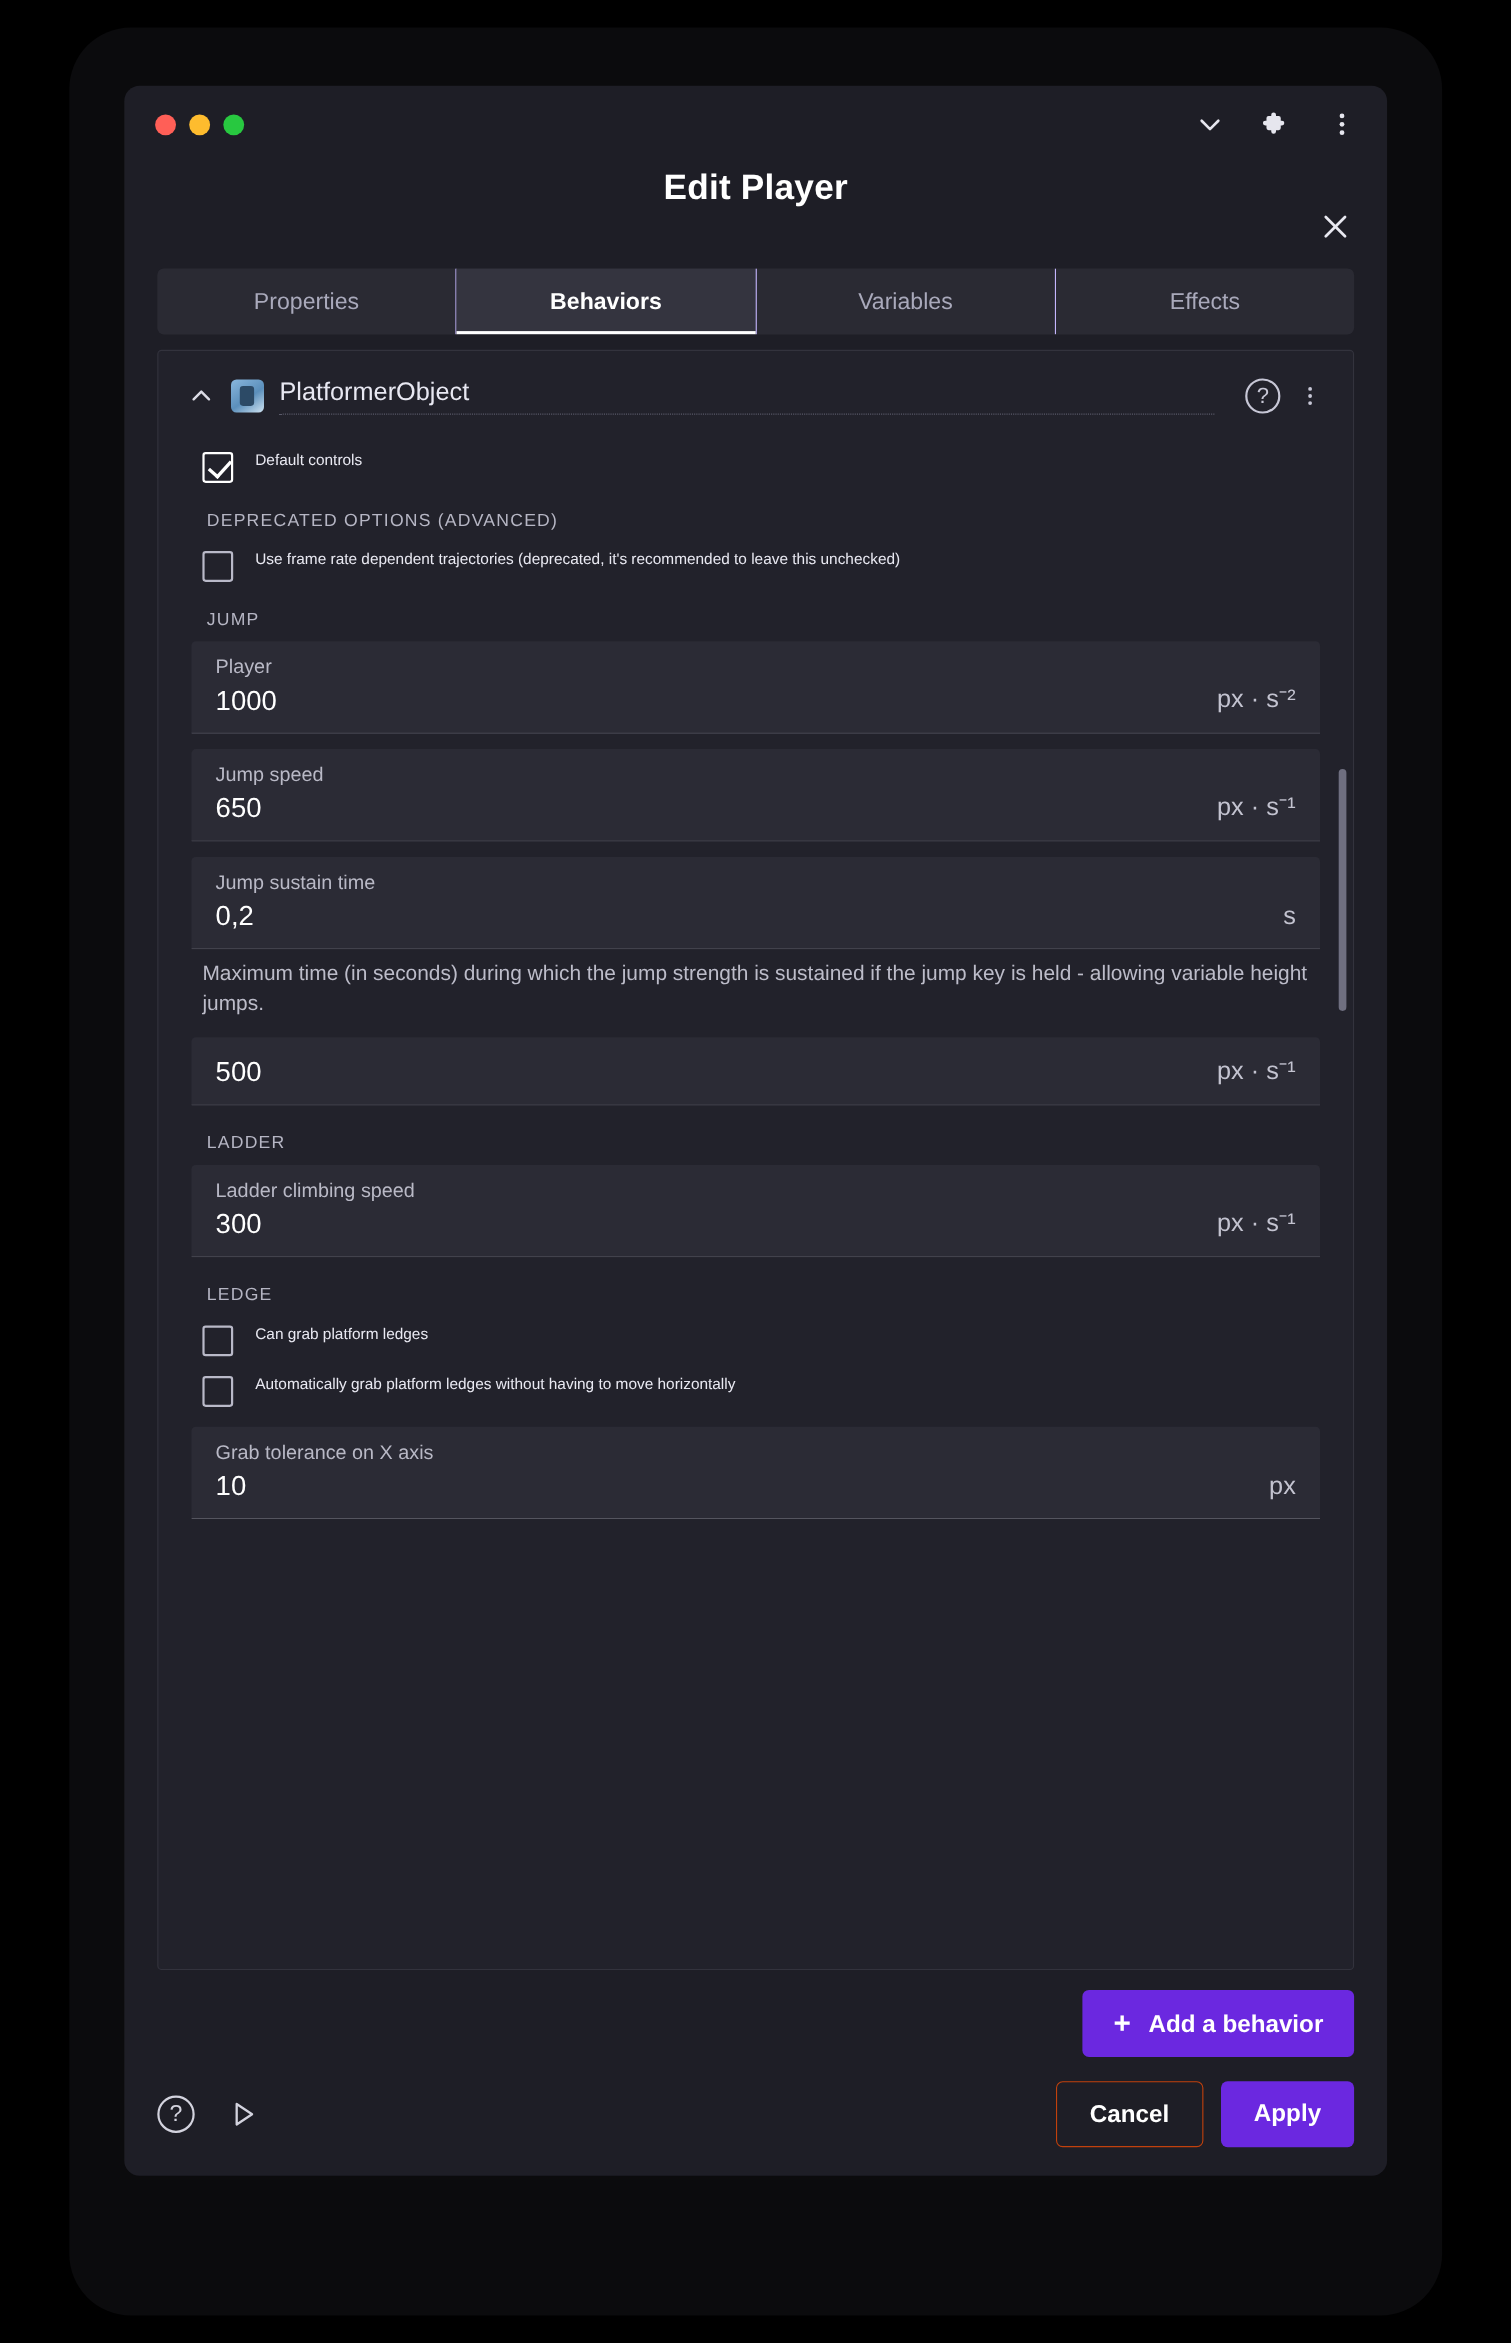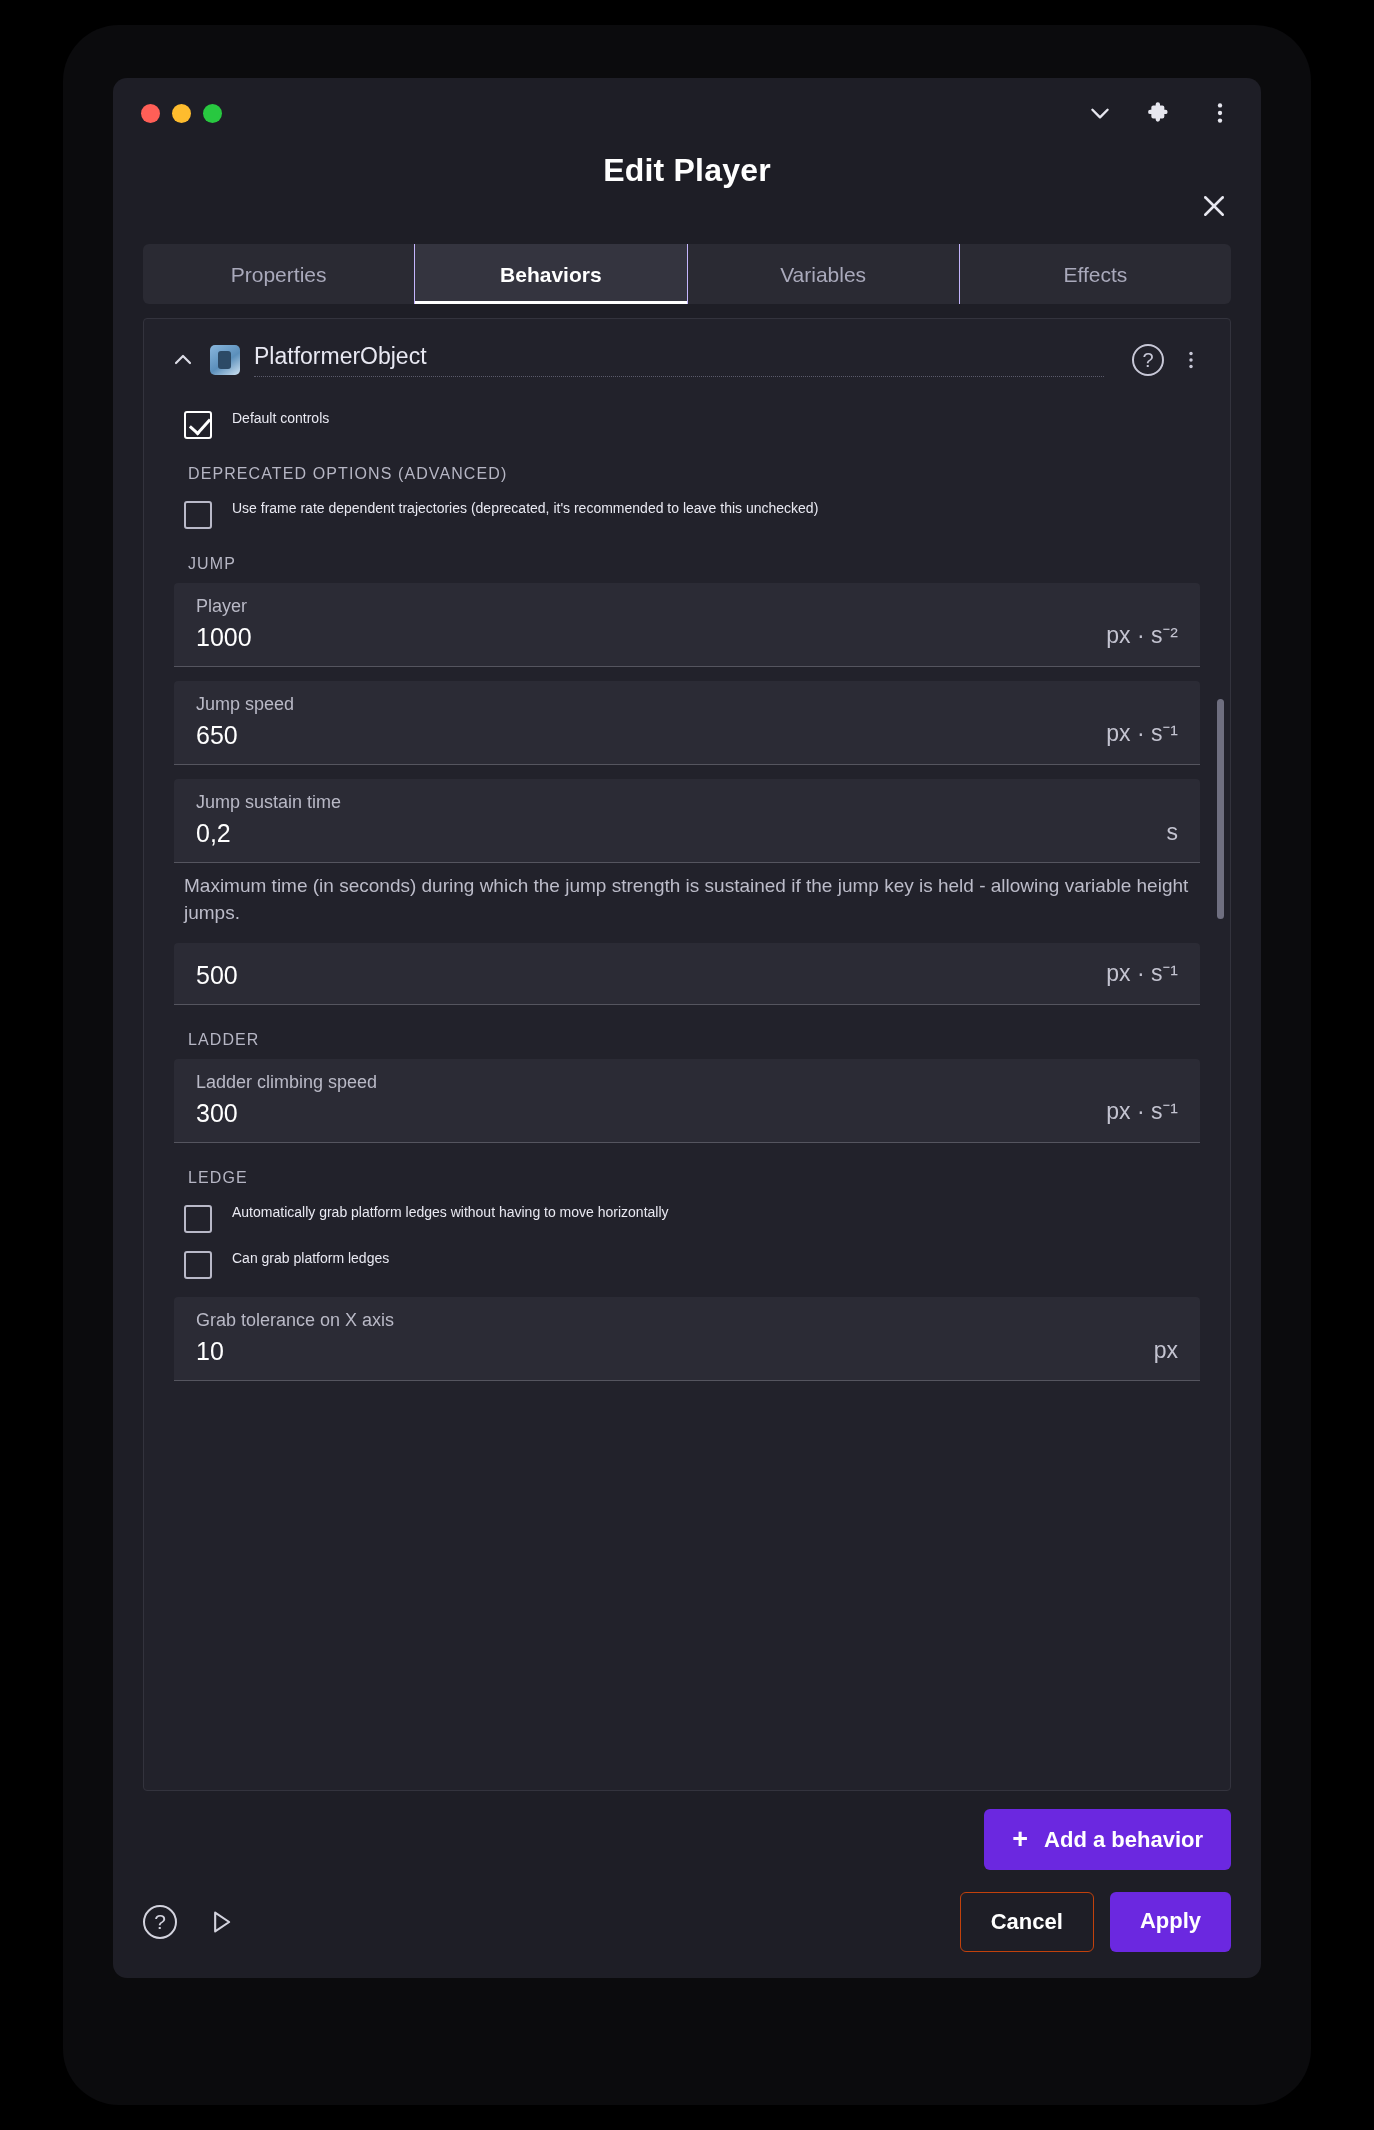--- a/index.html
+++ b/index.html
@@ -460,26 +460,26 @@
           <div class="field-label">Ladder climbing speed</div>
           <div class="field-value">300</div>
         </div>
         <div class="field-unit">px · s⁻¹</div>
       </div>
 
       <div class="section-label">LEDGE</div>
 
       <div class="checkrow tight">
         <span class="cbox"></span>
-        <span class="checklabel">Automatically grab platform ledges without having to move horizontally</span>
+        <span class="checklabel">Can grab platform ledges</span>
       </div>
 
       <div class="checkrow tight">
         <span class="cbox"></span>
-        <span class="checklabel">Can grab platform ledges</span>
+        <span class="checklabel">Automatically grab platform ledges without having to move horizontally</span>
       </div>
 
       <div class="field" style="margin-top:18px;">
         <div class="field-main">
           <div class="field-label">Grab tolerance on X axis</div>
           <div class="field-value">10</div>
         </div>
         <div class="field-unit">px</div>
       </div>
 

